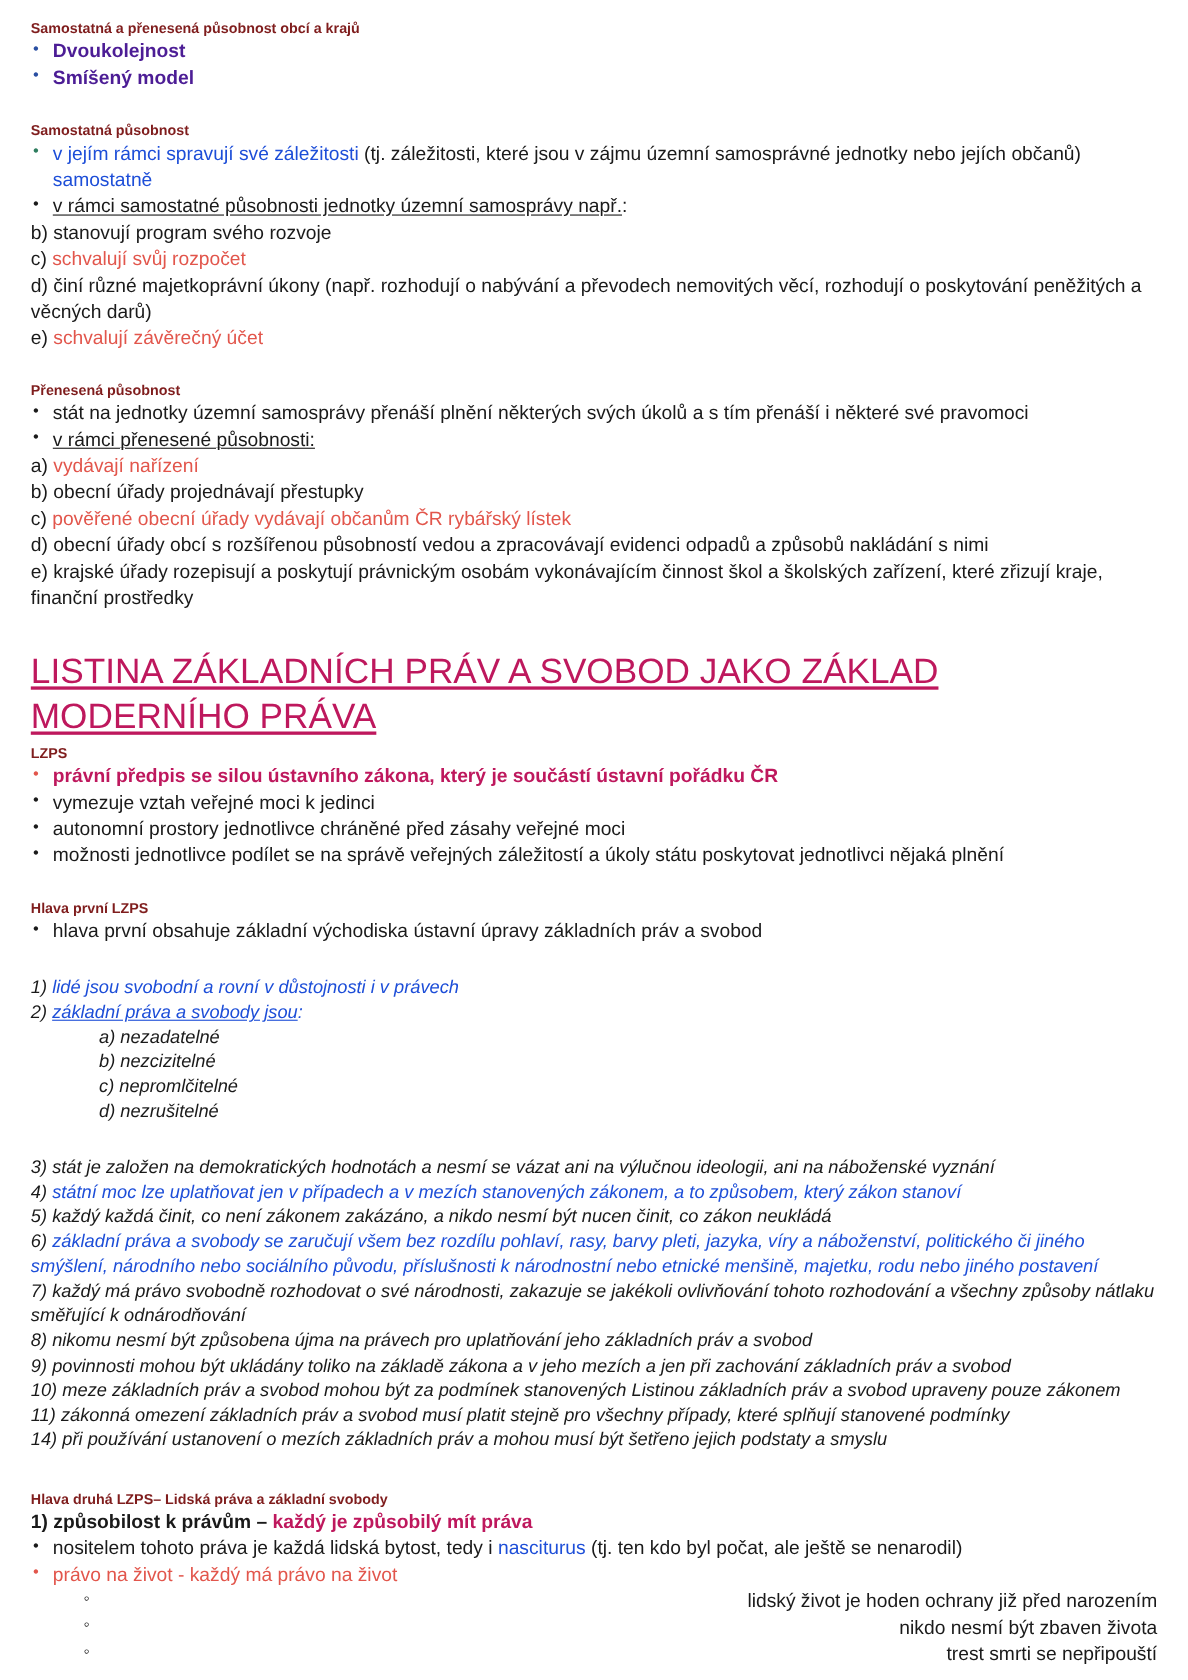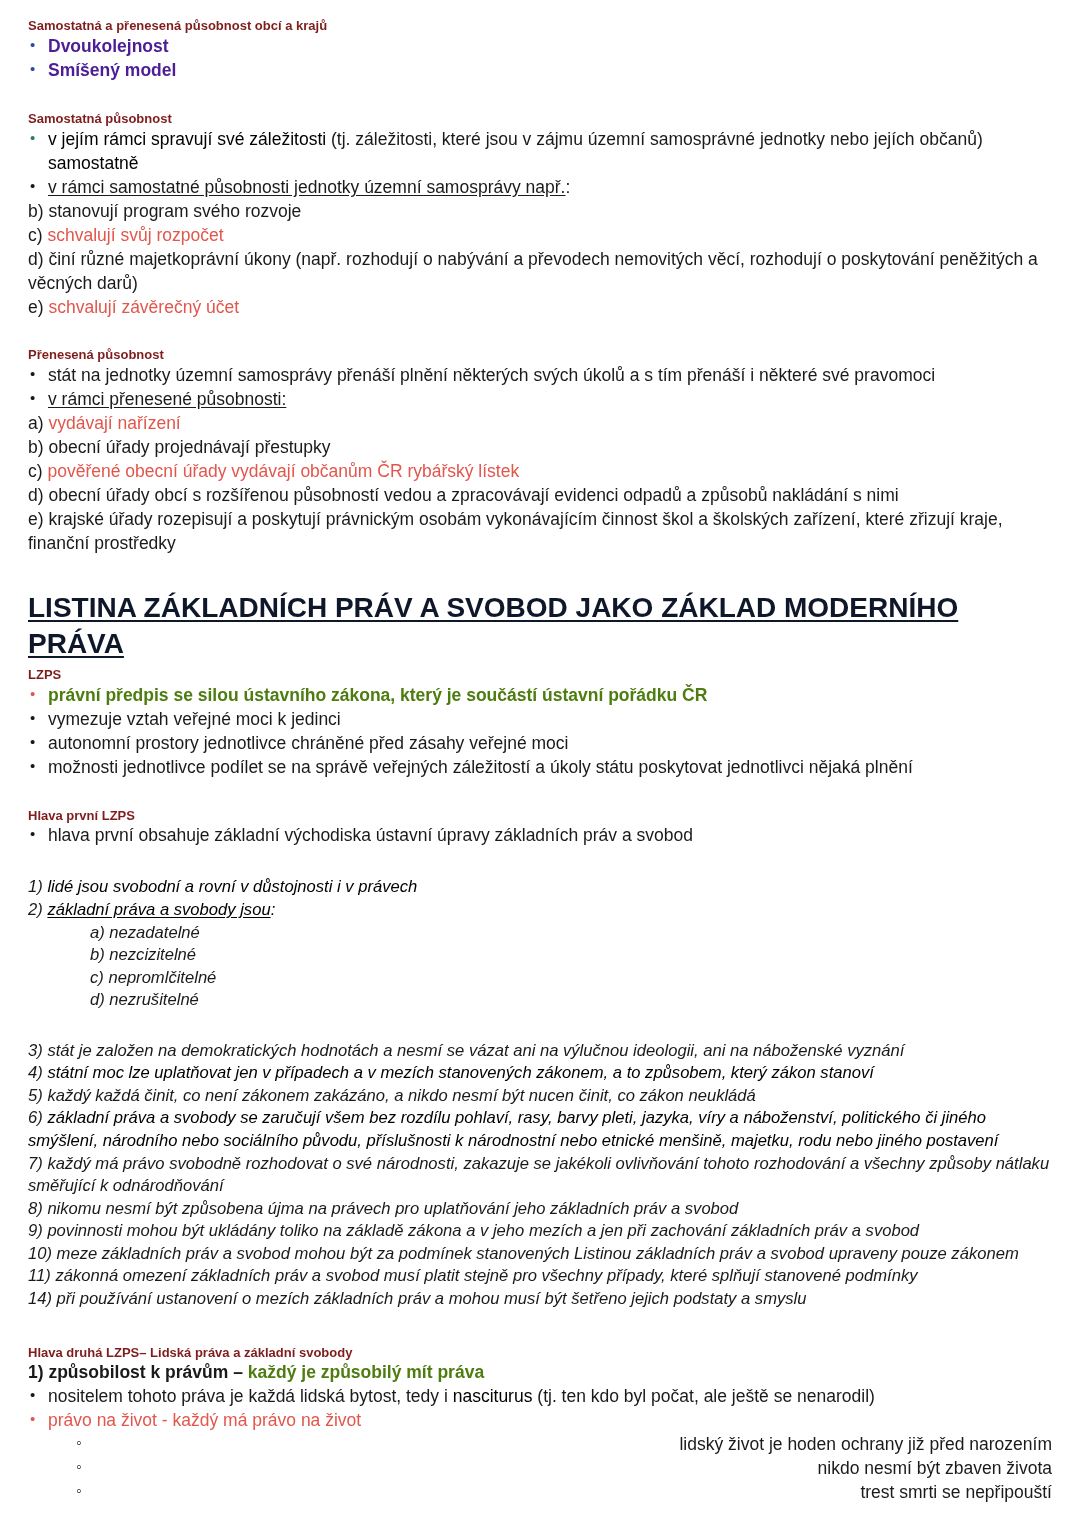--- a/index.html
+++ b/index.html
@@ -25,25 +25,25 @@
 
   
   .h-bold {
     font-size: 13px;
     font-weight: bold;
     line-height: 1.30;
     margin: 0;
     color: #7f1d1d;
   }
   .h-title {
-    font-size: 28px;
-    font-weight: 700;
+    font-size: 32px;
+    font-weight: 400;
     line-height: 1.28;
     margin: 0;
-    color: #0f172a;
+    color: #be185d;
     text-decoration: underline;
     text-underline-offset: 3px;
   }
   .line {
     font-size: 17.5px;
     line-height: 1.37;
     margin: 0;
     color: #1a1a1a;
   }
 
@@ -92,22 +92,22 @@
     color: #1a1a1a;
   }
 
   
   .alpha { font-size: 17.5px; line-height: 1.37; }
   .num-i { font-size: 16.6px; line-height: 1.36; font-style: italic; }
   .indent-a { padding-left: 62px; }
 
   
   .c-red      { color: #e2564c; }
-  .c-red-b    { color: #4d7c0f; font-weight: bold; }
-  .c-green    { color: #000000; }
+  .c-red-b    { color: #be185d; font-weight: bold; }
+  .c-green    { color: #1d4ed8; }
   .c-blue-b   { color: #4c1d95; font-weight: bold; }
   .c-black    { color: #1a1a1a; }
   .u          { text-decoration: underline; text-underline-offset: 2px; }
   .b          { font-weight: bold; }
   .sp-28 { height: 28px; }
   .sp-34 { height: 34px; }
 </style>
 </head>
 <body>
 

